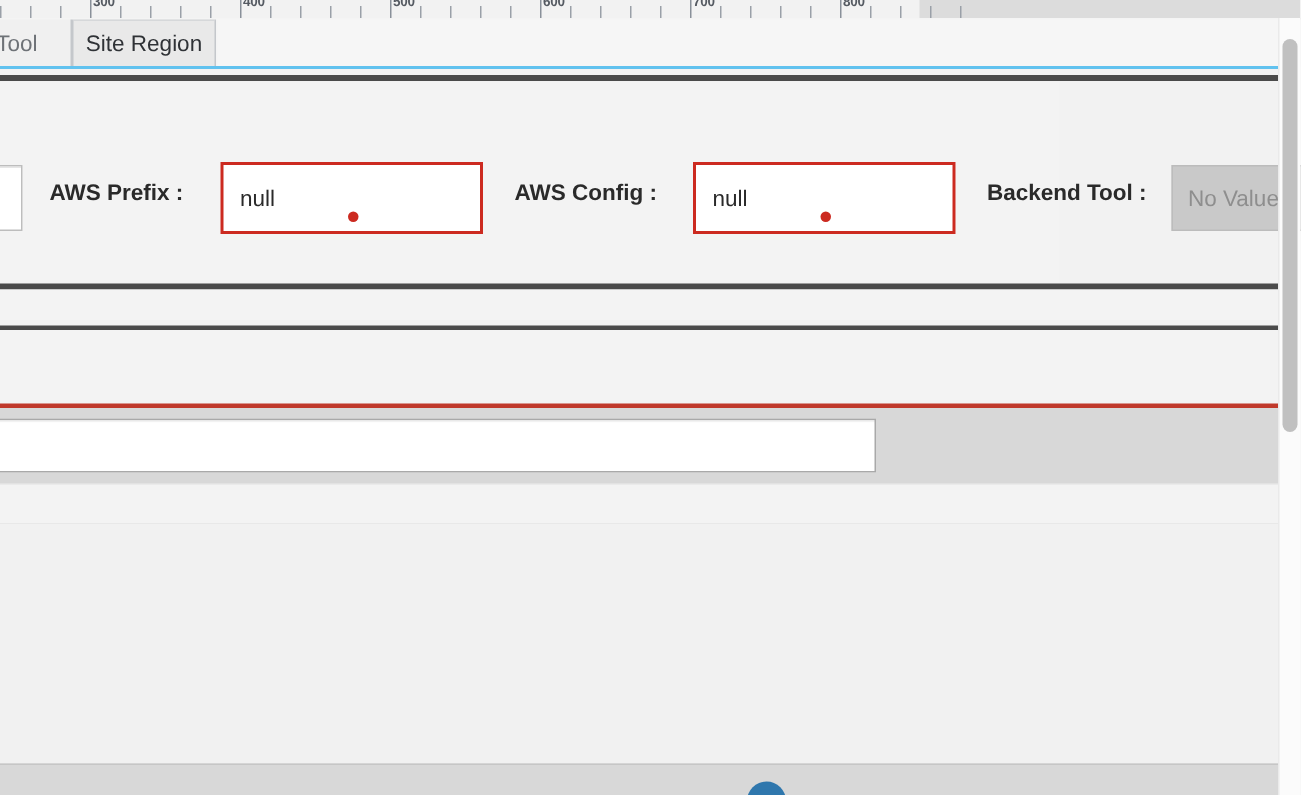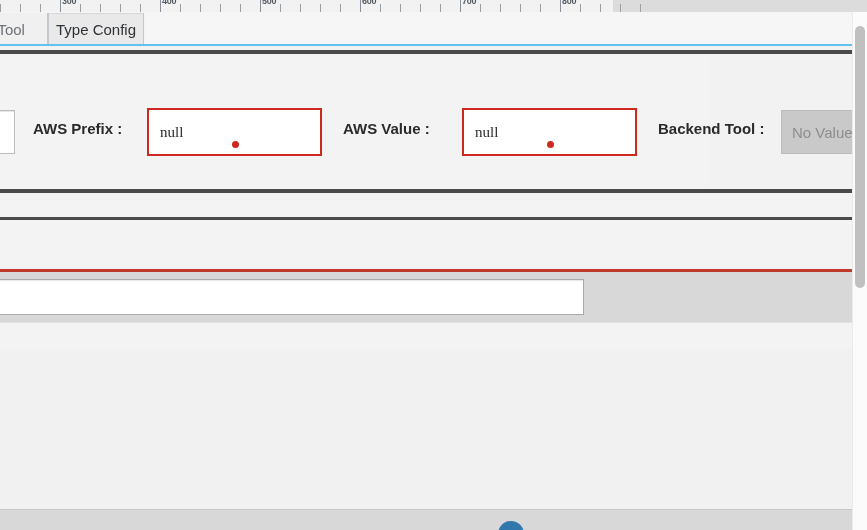--- a/index.html
+++ b/index.html
@@ -170,21 +170,21 @@
   }
 
   .txtinput {
     position: absolute;
     box-sizing: border-box;
     background: #ffffff;
     top: 0;
     height: 48px;
     font-size: 15px;
     color: #2a2a2a;
-    font-family: Liberation Serif, serif;
+    font-family: Liberation Sans, sans-serif;
     display: flex;
     align-items: center;
     padding-left: 11px;
   }
   .txtinput.invalid {
     border: 2px solid #cc2a20;
   }
   .txtinput.plain {
     border: 1px solid #bdbdbd;
     box-shadow: inset 1px 1px 0 #e6e6e6;
@@ -354,21 +354,21 @@
         <div class="ruler-label" style="left: 462px;">700</div>
         <div class="ruler-label" style="left: 562px;">800</div>
       </div>
   </div>
 
   <div class="tabstrip">
     <div class="tab inactive">
       <span>y Tool</span>
     </div>
     <div class="tab active">
-      <span>Type Config</span>
+      <span>Site Region</span>
     </div>
     <div class="tab-rest"></div>
   </div>
   <div class="tab-underline"></div>
 
   <div class="sep-dark" style="top:50px;"></div>
 
   <div class="form-region">
 
     <div class="form-row">
@@ -376,21 +376,21 @@
       <div class="txtinput plain" style="left:-22px; top:2px; width:37px; height:44px;">
         <span></span>
       </div>
 
       <div class="field-label" style="left:33px;">AWS Prefix :</div>
       <div class="txtinput invalid" style="left:147px; width:175px;">
         <span>null</span>
         <span class="marker-dot" style="left:83px;"></span>
       </div>
 
-      <div class="field-label" style="left:343px;">AWS Value :</div>
+      <div class="field-label" style="left:343px;">AWS Config :</div>
       <div class="txtinput invalid" style="left:462px; width:175px;">
         <span>null</span>
         <span class="marker-dot" style="left:83px;"></span>
       </div>
 
       <div class="field-label" style="left:658px;">Backend Tool :</div>
       <div class="disabled-field" style="left:781px; width:95px;">
         <span>No Value</span>
       </div>
 

